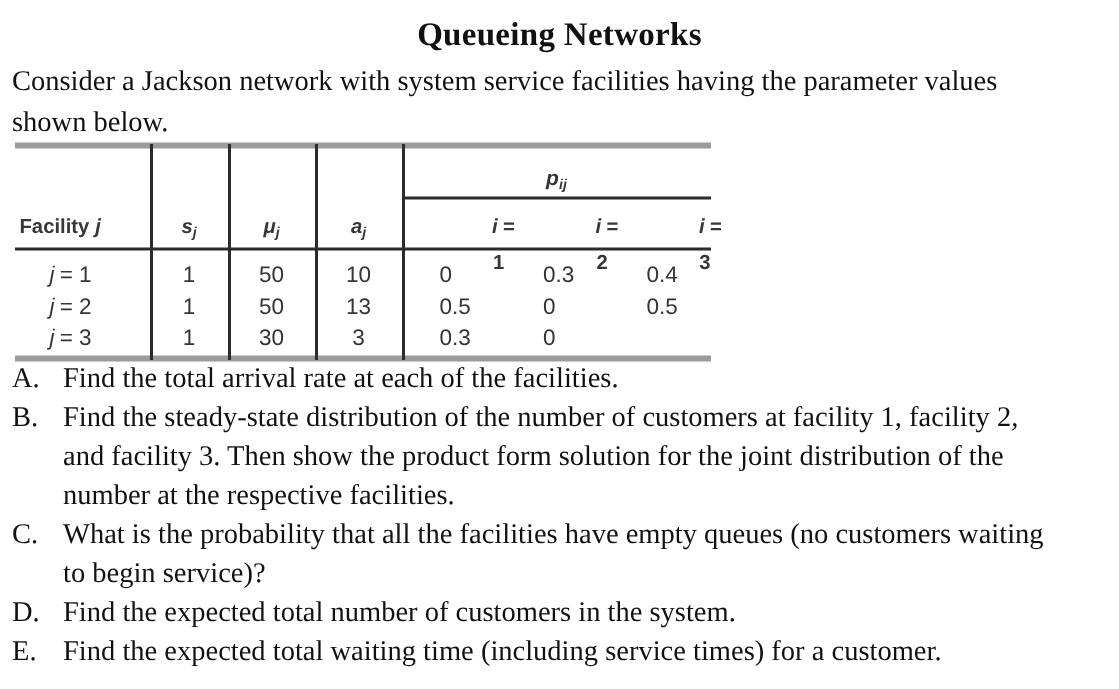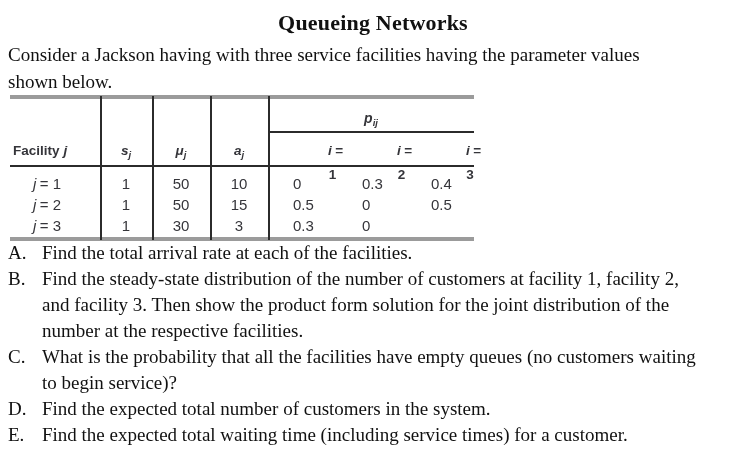--- a/index.html
+++ b/index.html
@@ -84,21 +84,21 @@
   }
   .q-item { position: relative; padding-left: 34px; }
   .q-label { position: absolute; left: 0; top: 0; }
   .q-text { white-space: pre; }
 </style>
 </head>
 <body>
 
 <div class="doc-title">Queueing Networks</div>
 
-<div class="intro">Consider a Jackson having with three service facilities having the parameter values
+<div class="intro">Consider a Jackson network with system service facilities having the parameter values
 shown below.</div>
 
 <div class="ptable">
   <div class="rule-gray rule-top"></div>
   <div class="rule-gray rule-bottom"></div>
 
   <div class="vline" style="left:90px"></div>
   <div class="vline" style="left:142px"></div>
   <div class="vline" style="left:200px"></div>
   <div class="vline" style="left:258px"></div>
@@ -127,21 +127,21 @@
     <div class="c c-mid">10</div>
     <div class="c c-i">0</div>
     <div class="c c-i">0.3</div>
     <div class="c c-i">0.4</div>
   </div>
 
   <div class="trow data r1">
     <div class="c c-fac"><span class="ital">j</span><span class="eqgap">= 2</span></div>
     <div class="c c-mid">1</div>
     <div class="c c-mid">50</div>
-    <div class="c c-mid">15</div>
+    <div class="c c-mid">13</div>
     <div class="c c-i">0.5</div>
     <div class="c c-i">0</div>
     <div class="c c-i">0.5</div>
   </div>
 
   <div class="trow data r2">
     <div class="c c-fac"><span class="ital">j</span><span class="eqgap">= 3</span></div>
     <div class="c c-mid">1</div>
     <div class="c c-mid">30</div>
     <div class="c c-mid">3</div>

